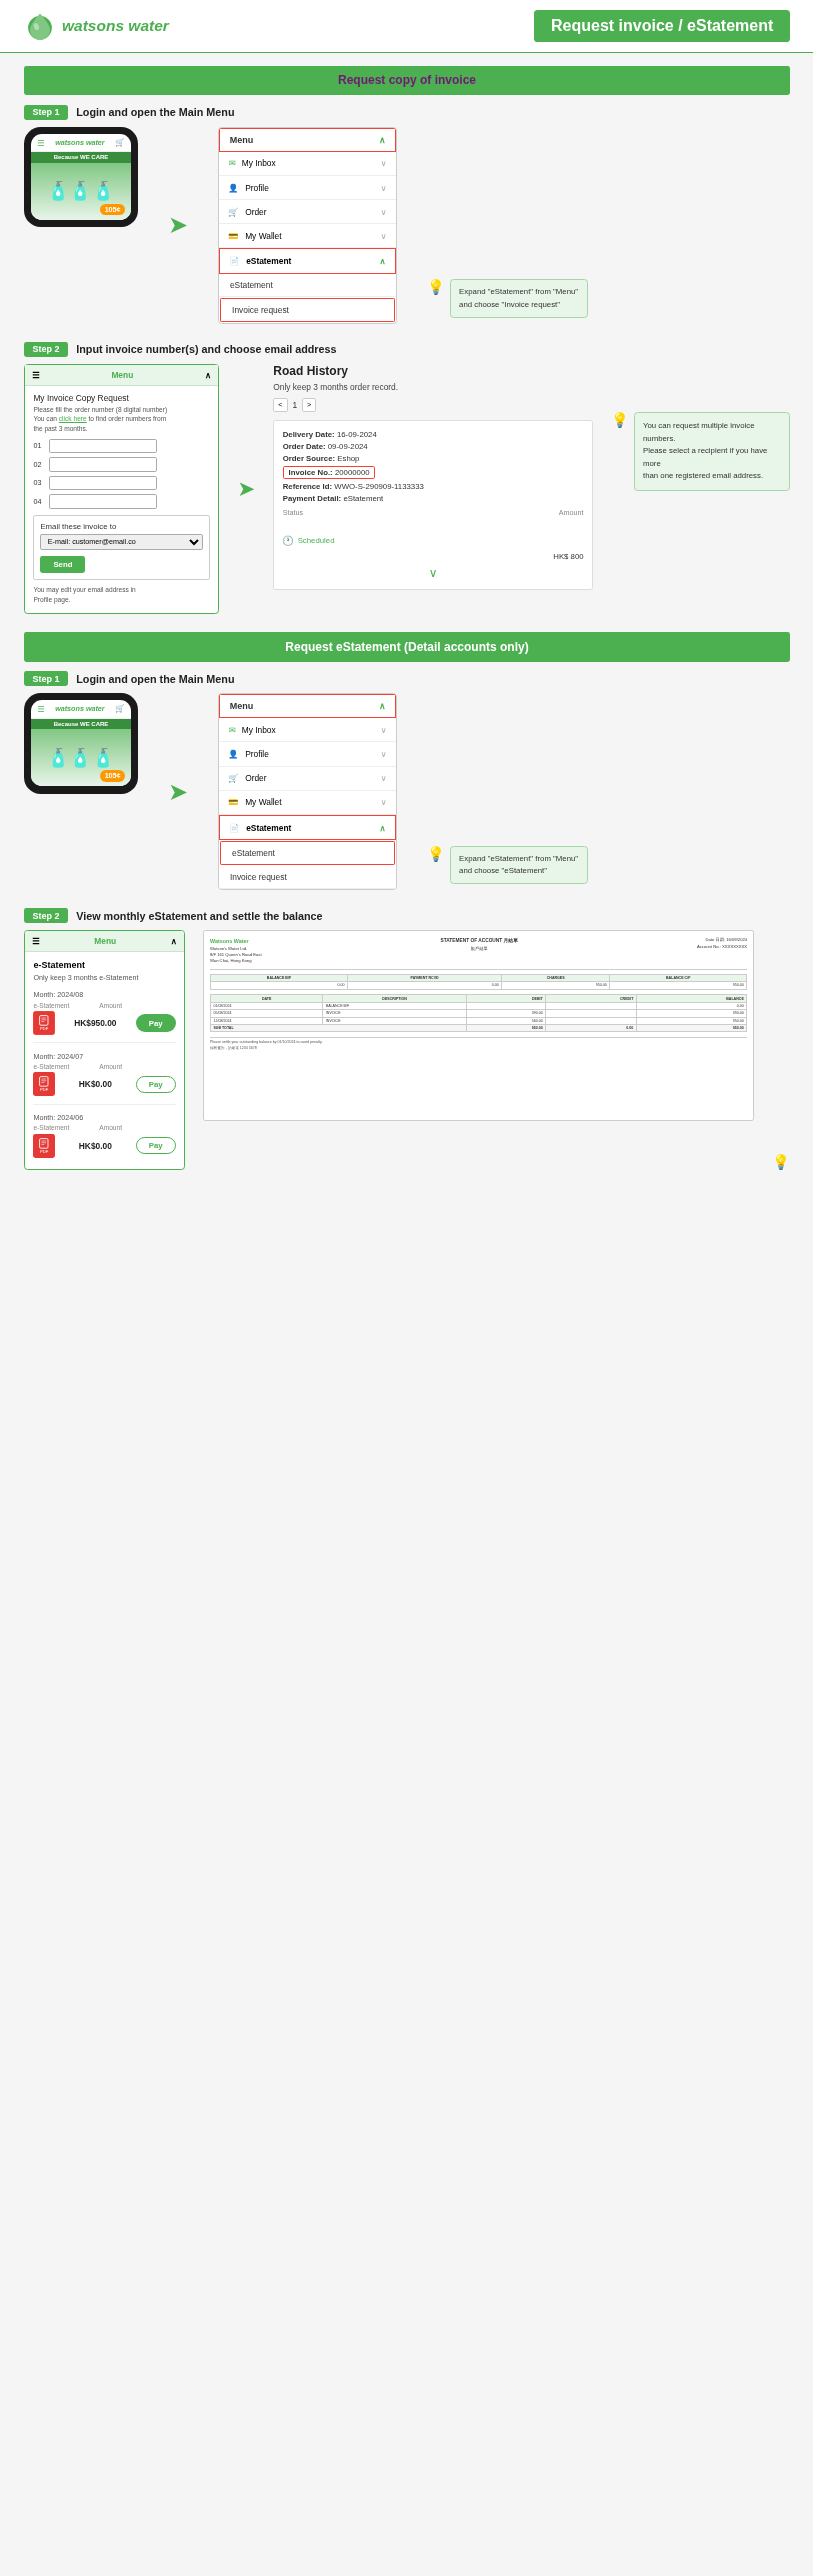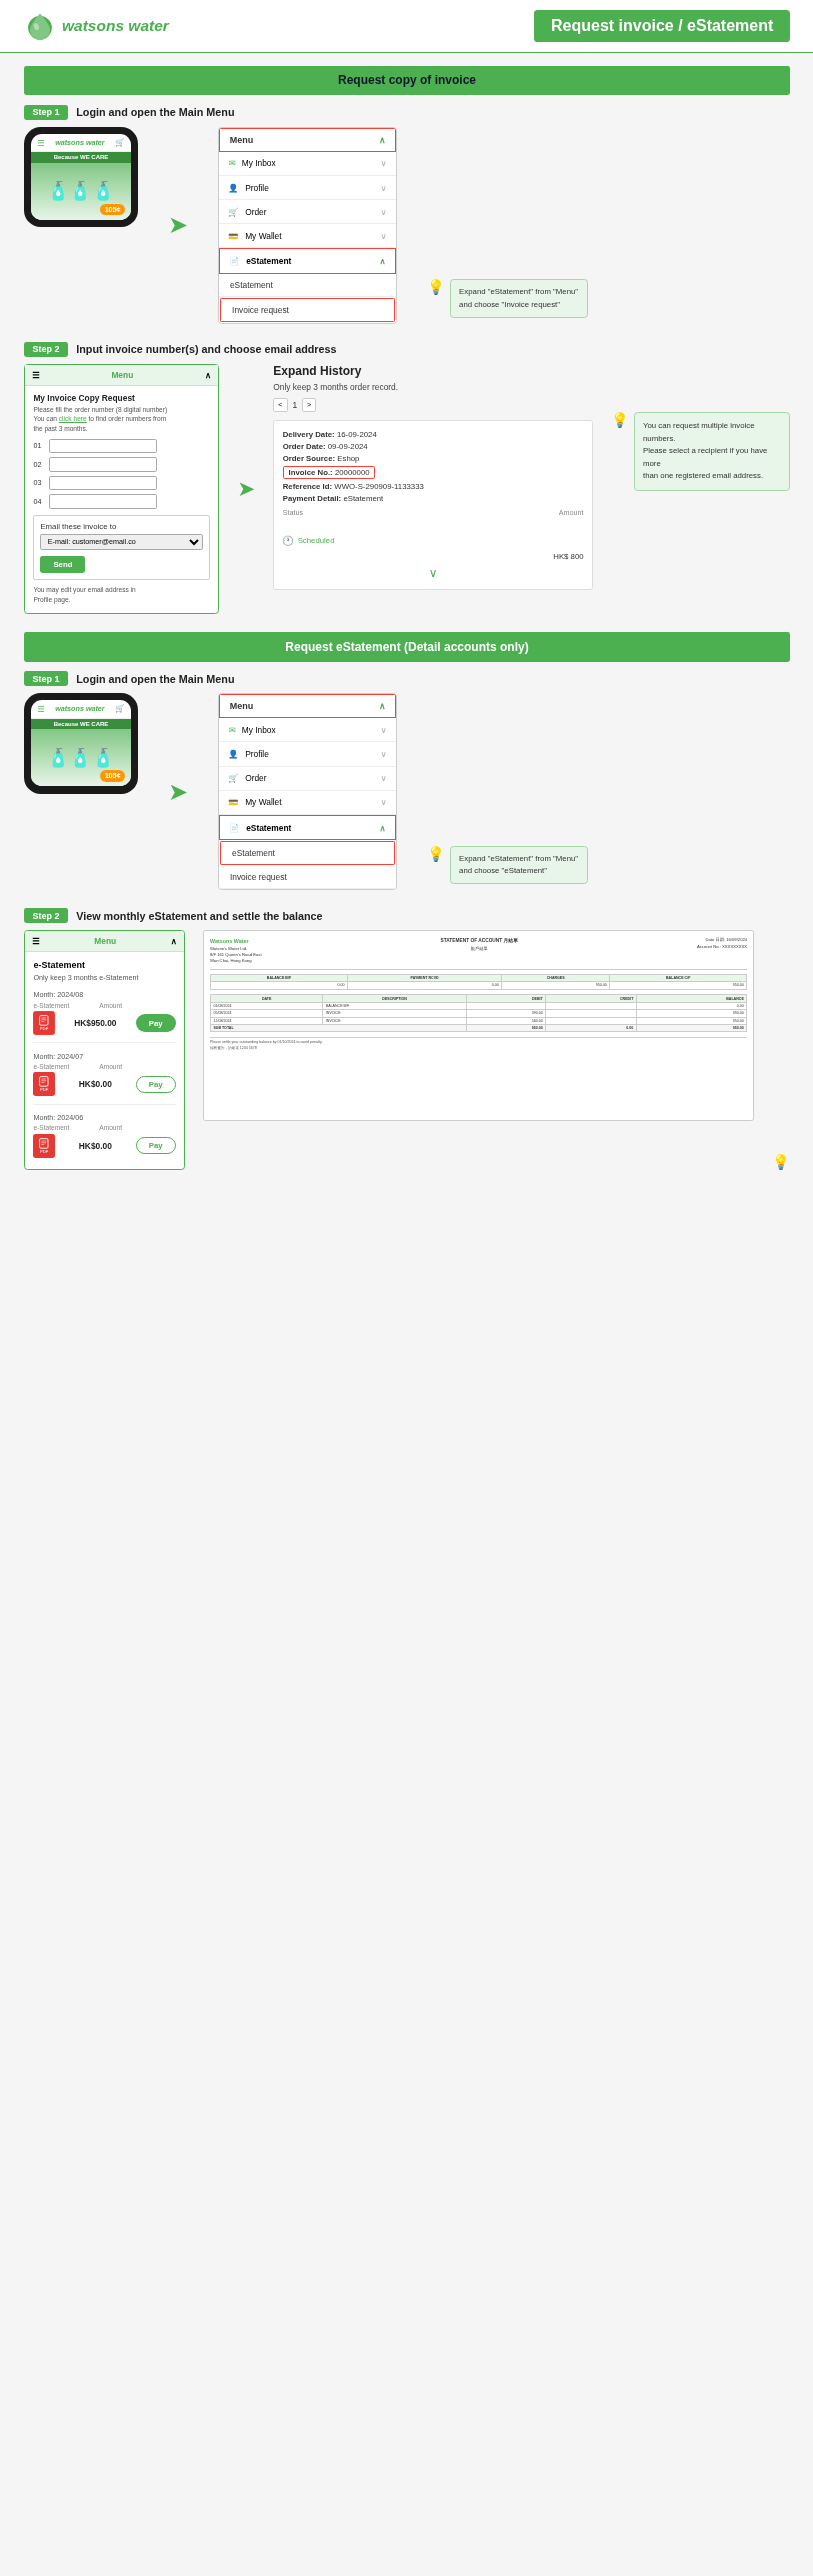--- a/index.html
+++ b/index.html
@@ -19,21 +19,21 @@
     <svg width="32" height="32" viewBox="0 0 54 54">
       <ellipse cx="27" cy="30" rx="20" ry="20" fill="#4caf50"></ellipse>
       <path d="M27 6 C27 6 10 24 10 34 A17 17 0 0 0 44 34 C44 24 27 6 27 6Z" fill="#81c784"></path>
       <ellipse cx="21" cy="28" rx="4" ry="6" fill="rgba(255,255,255,0.4)" transform="rotate(-20 21 28)"></ellipse>
     </svg>
     <span style="font-size:15.5px;font-weight:bold;color:#4caf50;font-style:italic;">watsons water</span>
   </div>
   <div style="background:#4caf50;color:#fff;font-size:16px;font-weight:bold;padding:7.2px 16.7px;border-radius:3.6px;">Request invoice / eStatement</div>
 </div>
 
-<div style="background:#4caf50;color:#0f172a;text-align:center;font-size:12px;font-weight:bold;padding:7.8px;margin:13px 24px 6px;border-radius:2.4px;">Request copy of invoice</div>
+<div style="background:#4caf50;color:#701a75;text-align:center;font-size:12px;font-weight:bold;padding:7.8px;margin:13px 24px 6px;border-radius:2.4px;">Request copy of invoice</div>
 
 <div style="display:flex;align-items:center;margin:9.6px 24px 7.2px;">
   <span style="background:#4caf50;color:#fff;font-size:9px;font-weight:bold;padding:2.4px 8.4px;border-radius:2.4px;margin-right:8.4px;">Step 1</span>
   <span style="font-size:10.8px;font-weight:bold;color:#222;">Login and open the Main Menu</span>
 </div>
 
 <div style="display:flex;align-items:flex-start;margin:0 24px 18px;gap:24px;">
 
   <div style="background:#1a1a1a;border-radius:16.7px;padding:7.2px;width:114px;flex-shrink:0;">
     <div style="background:#fff;border-radius:10.8px;overflow:hidden;">
@@ -117,21 +117,21 @@
 </div>
 
 <div style="display:flex;align-items:flex-start;margin:0 24px 18px;gap:18px;">
 
   <div style="border:1.2px solid #4caf50;border-radius:3.6px;background:#fff;padding:8.4px;min-width:149px;flex-shrink:0;">
     <div style="display:flex;align-items:center;justify-content:space-between;padding:4.8px 7.2px;background:#e8f5e9;border-bottom:0.6px solid #c8e6c9;margin:-8.4px -8.4px 7.2px -8.4px;font-size:8.4px;font-weight:bold;">
       <span>☰</span>
       <span style="color:#4caf50;">Menu</span>
       <span>∧</span>
     </div>
-    <div style="font-size:8.4px;font-weight:bold;color:#222;margin-bottom:2.4px;">My Invoice Copy Request</div>
+    <div style="font-size:8.4px;font-weight:normal;color:#222;margin-bottom:2.4px;">My Invoice Copy Request</div>
     <div style="font-size:6.6px;color:#555;margin-bottom:6px;line-height:1.4;">
       Please fill the order number (8 digital number)<br>
       You can <span style="color:#4caf50;text-decoration:underline;cursor:pointer;">click here</span> to find order numbers from<br>
       the past 3 months.
     </div>
 
     <div style="display:flex;align-items:center;gap:4.8px;margin-bottom:4.2px;">
       <span style="font-size:7.2px;color:#333;width:10.8px;">01</span>
       <input type="text" style="border: 0.6px solid rgb(170, 170, 170); border-radius: 1.8px; height: 14.3px; width: 108px; font-size: 7.2px; padding: 0px 3.6px;">
     </div>
@@ -154,21 +154,21 @@
         <option>E-mail: customer@email.co</option>
       </select>
       <button style="background:#4caf50;color:#fff;border:none;border-radius:2.4px;padding:4.2px 13px;font-size:7.8px;font-weight:bold;cursor:pointer;">Send</button>
     </div>
     <div style="font-size:6.6px;color:#555;margin-top:4.8px;line-height:1.5;">You may edit your email address in<br>Profile page.</div>
   </div>
 
   <div style="font-size:21.5px;color:#4caf50;align-self:center;flex-shrink:0;">➤</div>
 
   <div style="flex:1;">
-    <div style="font-size:12px;font-weight:bold;color:#222;margin-bottom:3.6px;">Expand History</div>
+    <div style="font-size:12px;font-weight:bold;color:#222;margin-bottom:3.6px;">Road History</div>
     <div style="font-size:8.4px;color:#444;margin-bottom:6px;">Only keep 3 months order record.</div>
     <div style="display:flex;align-items:center;gap:4.8px;margin-bottom:8.4px;font-size:8.4px;">
       <button style="width:14.3px;height:14.3px;border:0.6px solid #ccc;border-radius:1.8px;background:#fff;cursor:pointer;font-size:7.2px;">&lt;</button>
       <span style="font-size:8.4px;color:#333;">1</span>
       <button style="width:14.3px;height:14.3px;border:0.6px solid #ccc;border-radius:1.8px;background:#fff;cursor:pointer;font-size:7.2px;">&gt;</button>
     </div>
     <div style="border:0.6px solid #ddd;border-radius:2.4px;padding:8.4px;background:#fff;font-size:7.8px;color:#333;">
       <div style="margin-bottom:3px;"><strong>Delivery Date:</strong> <span>16-09-2024</span></div>
       <div style="margin-bottom:3px;"><strong>Order Date:</strong> <span>09-09-2024</span></div>
       <div style="margin-bottom:3px;"><strong>Order Source:</strong> <span>Eshop</span></div>

